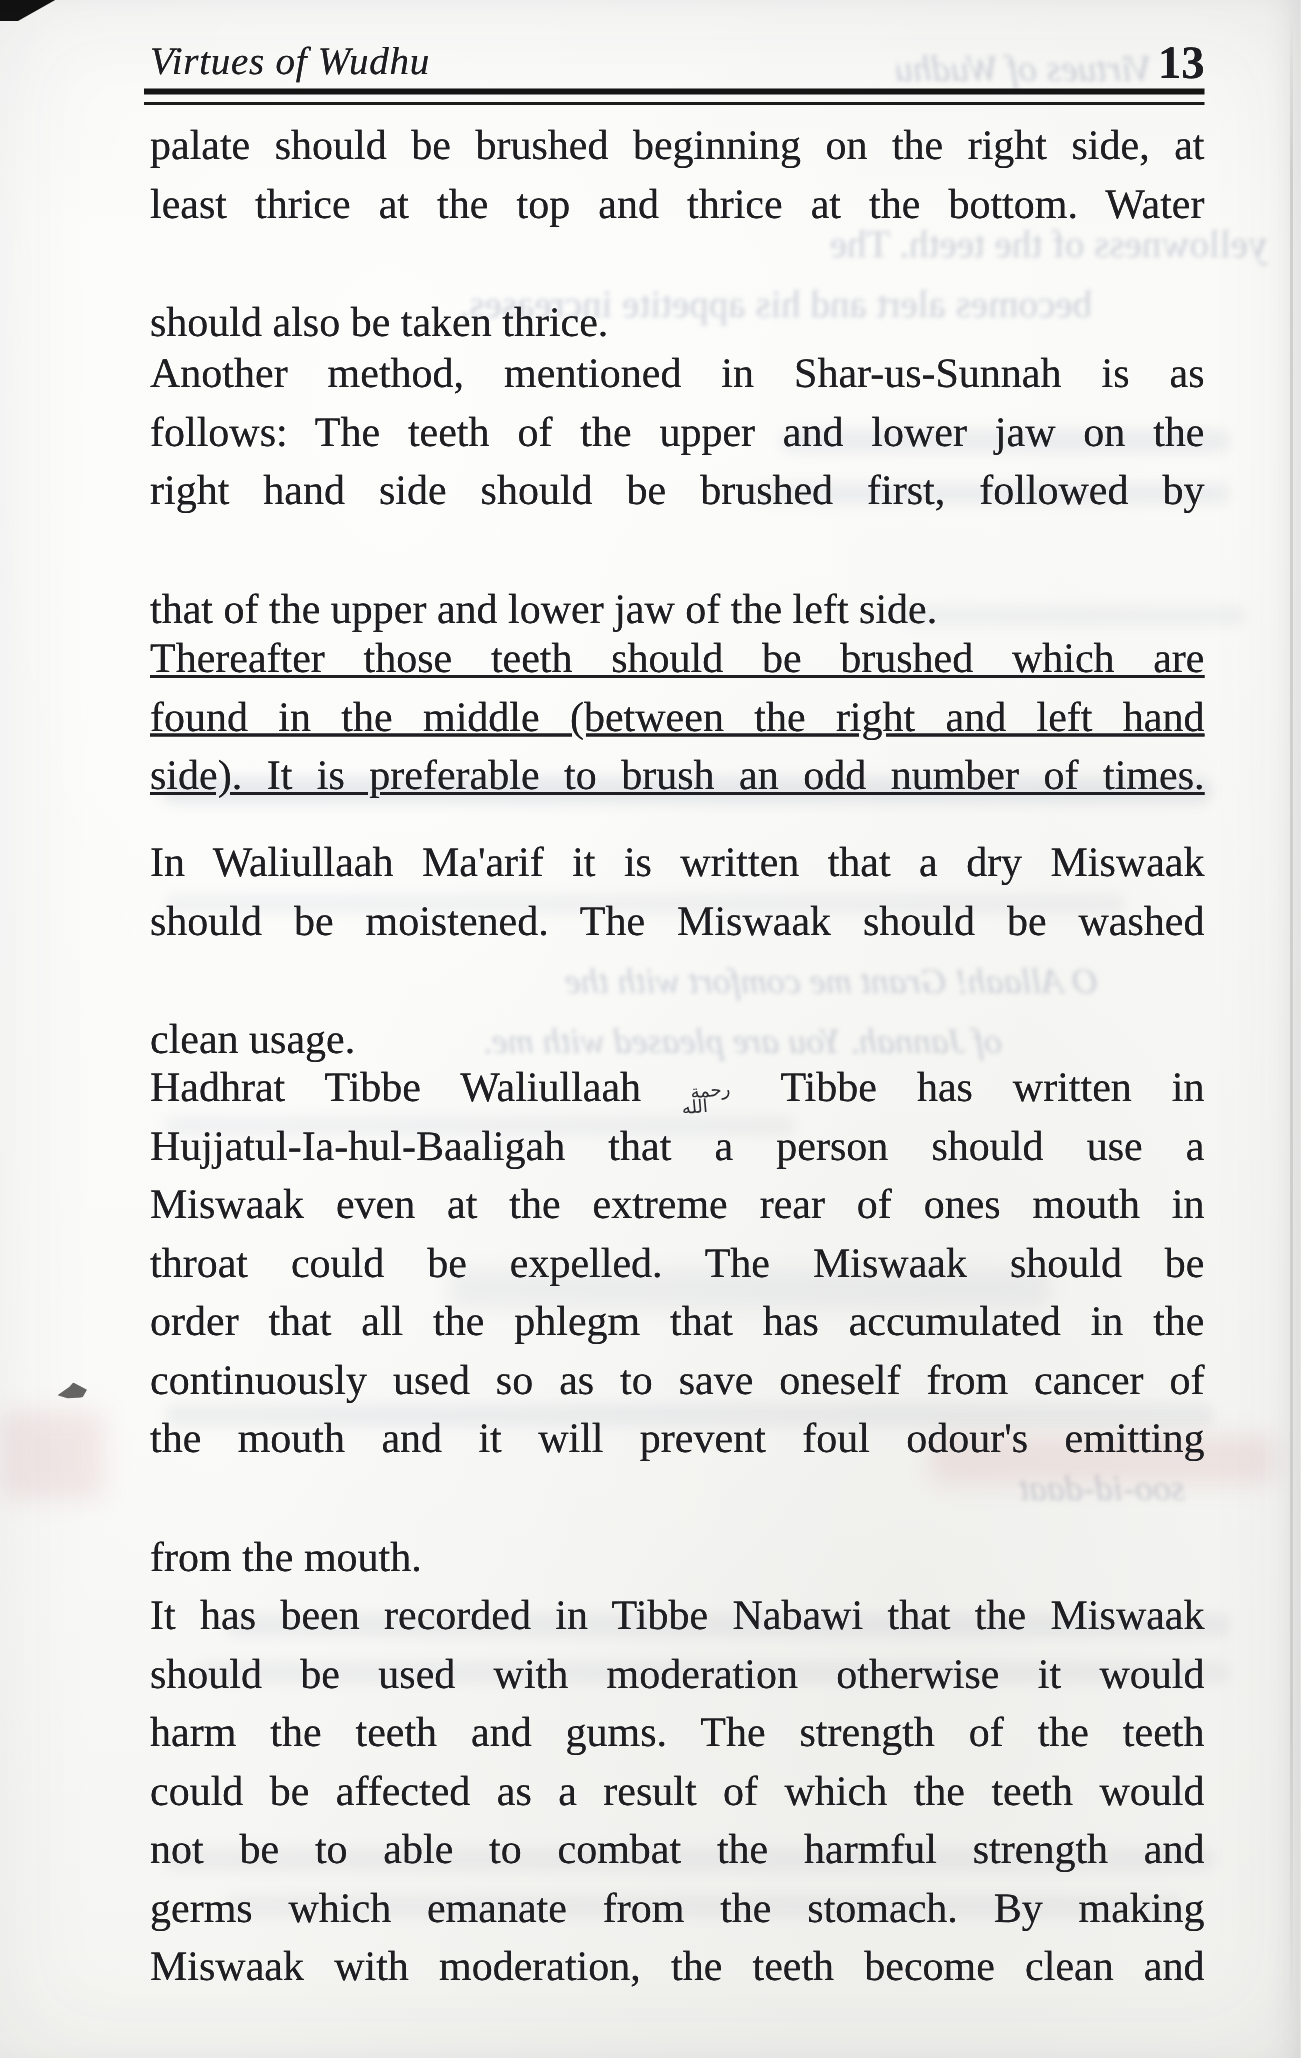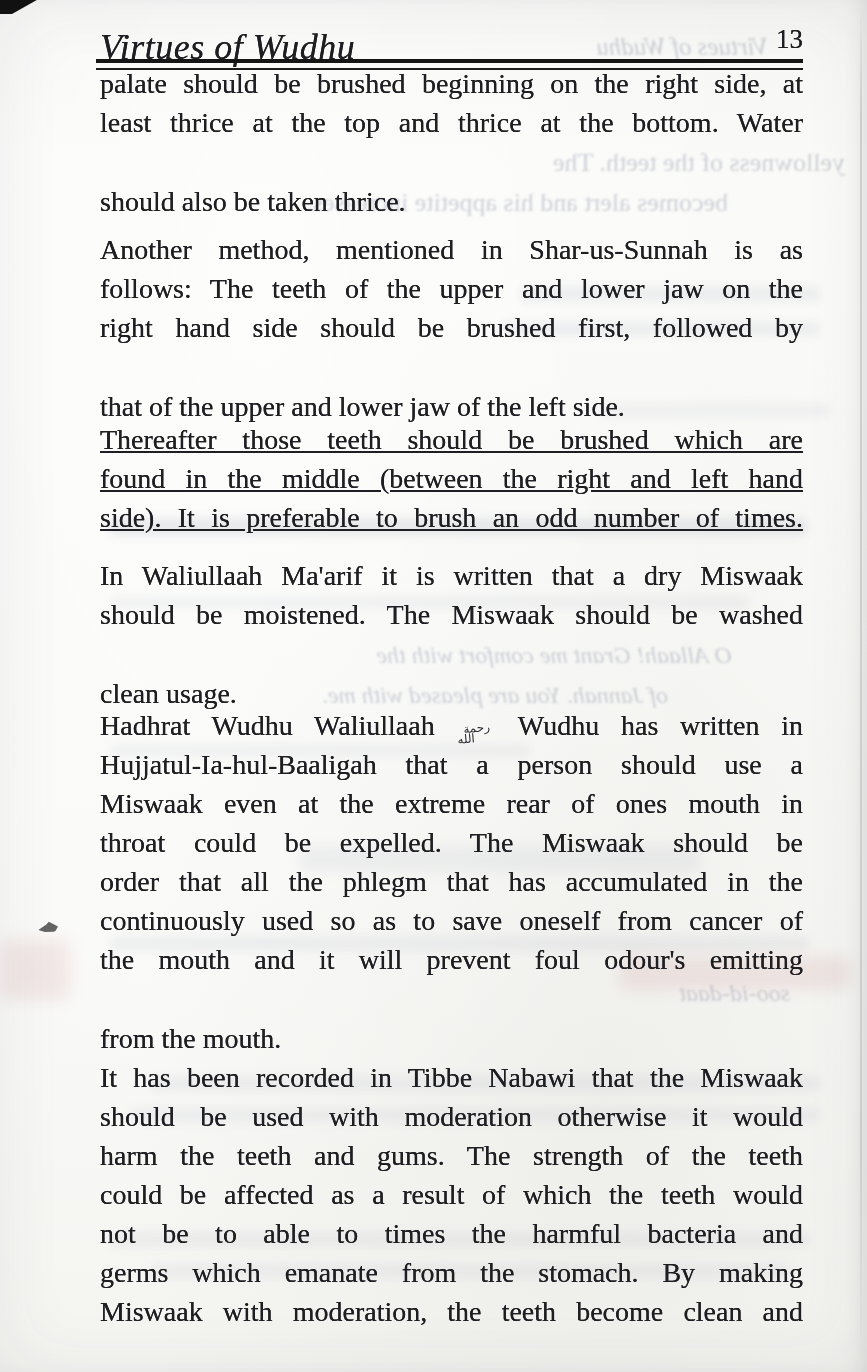--- a/index.html
+++ b/index.html
@@ -31,41 +31,42 @@
   }
   .margin-smudge{
     position:absolute;left:38px;top:922px;width:20px;height:11px;background:#4a4a4a;
     opacity:.85;transform:rotate(-12deg);
     clip-path:polygon(0 55%,45% 20%,60% 0,100% 60%,80% 100%,30% 85%);
   }
 
   
   .header-title{
     position:absolute;left:100px;top:26px;
-    font-style:italic;font-size:36px;letter-spacing:.5px;
+    font-style:italic;font-size:26px;letter-spacing:.5px;
     text-shadow:0 0 .4px currentColor;
   }
   .page-number{
-    position:absolute;right:64px;top:24px;font-size:27px;
+    position:absolute;right:64px;top:24px;font-size:31px;
     text-shadow:0 0 .4px currentColor;
+    font-weight:bold;
   }
   .header-rule{
     position:absolute;left:96px;top:59px;width:707px;height:5px;
     border-top:4px solid #151515;border-bottom:2px solid #1c1c1c;
   }
 
   
   .para{position:absolute;left:100px;width:703px;font-size:28px;}
   .line{
     height:39px;line-height:39px;white-space:normal;
     text-align:justify;text-align-last:justify;
     text-shadow:0 0 .4px currentColor;
   }
   .line.last{text-align-last:left;margin-top:40px;}
-  #p1{top:64px;font-family:Liberation Serif, serif;} #p2{top:230px;} #p3{top:420px;text-decoration:underline;}
+  #p1{top:78px;font-family:Liberation Serif, serif;} #p2{top:230px;} #p3{top:420px;text-decoration:underline;}
   #p4{top:556px;} #p5{top:706px;} #p6{top:1046px;margin-top:12px;}
 
   .honorific{
     display:inline-block;width:40px;font-family:"DejaVu Sans",sans-serif;
     font-size:12px;line-height:10px;text-align:center;vertical-align:-7px;
     transform:rotate(-5deg);color:#2a2a30;text-shadow:none;white-space:normal;
   }
 
   
   .bt{
@@ -156,36 +157,36 @@
   </div>
 
   <div class="para" id="p4">
     <div class="line">In Waliullaah Ma'arif it is written that a dry Miswaak</div>
     <div class="line">should be moistened. The Miswaak should be washed</div>
     <div class="line last">clean usage.</div>
   </div>
 
   <div class="para" id="p5">
     <div class="line">
-      <span>Hadhrat Wudhu Waliullaah</span>
+      <span>Hadhrat Tibbe Waliullaah</span>
       <span class="honorific">رحمة الله</span>
-      <span>Wudhu has written in</span>
+      <span>Tibbe has written in</span>
     </div>
     <div class="line">Hujjatul-Ia-hul-Baaligah that a person should use a</div>
     <div class="line">Miswaak even at the extreme rear of ones mouth in</div>
     <div class="line">throat could be expelled. The Miswaak should be</div>
     <div class="line">order that all the phlegm that has accumulated in the</div>
     <div class="line">continuously used so as to save oneself from cancer of</div>
     <div class="line">the mouth and it will prevent foul odour's emitting</div>
     <div class="line last">from the mouth.</div>
   </div>
 
   <div class="para" id="p6">
     <div class="line">It has been recorded in Tibbe Nabawi that the Miswaak</div>
     <div class="line">should be used with moderation otherwise it would</div>
     <div class="line">harm the teeth and gums. The strength of the teeth</div>
     <div class="line">could be affected as a result of which the teeth would</div>
-    <div class="line">not be to able to times the harmful bacteria and</div>
+    <div class="line">not be to able to combat the harmful strength and</div>
     <div class="line">germs which emanate from the stomach. By making</div>
     <div class="line">Miswaak with moderation, the teeth become clean and</div>
   </div>
 
 </div>
 
 </body></html>

